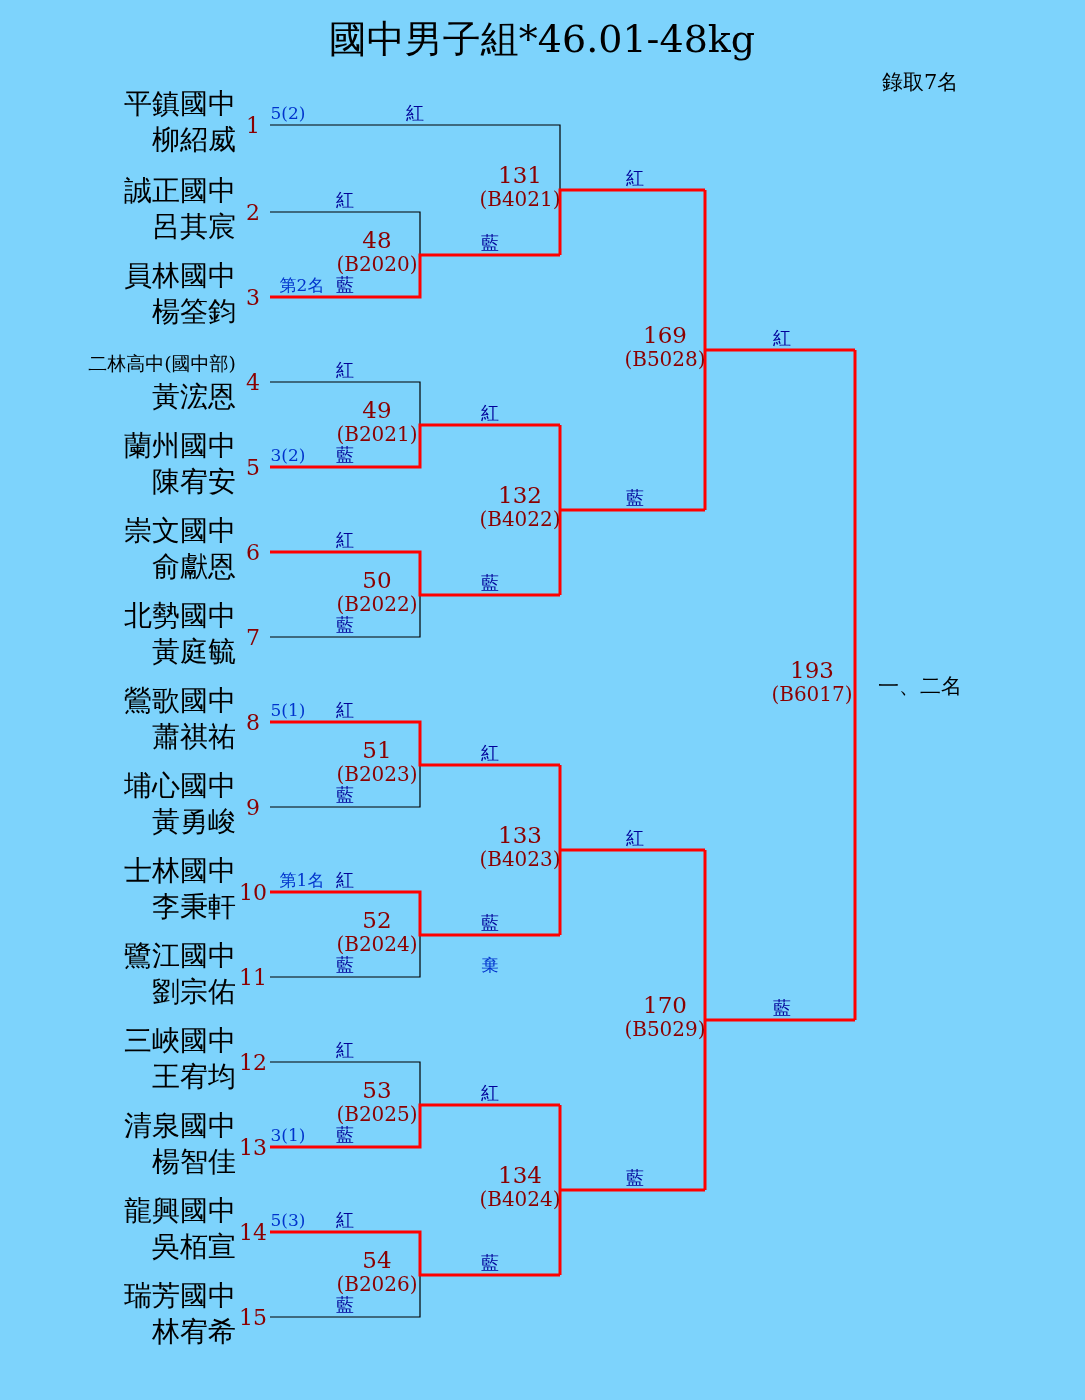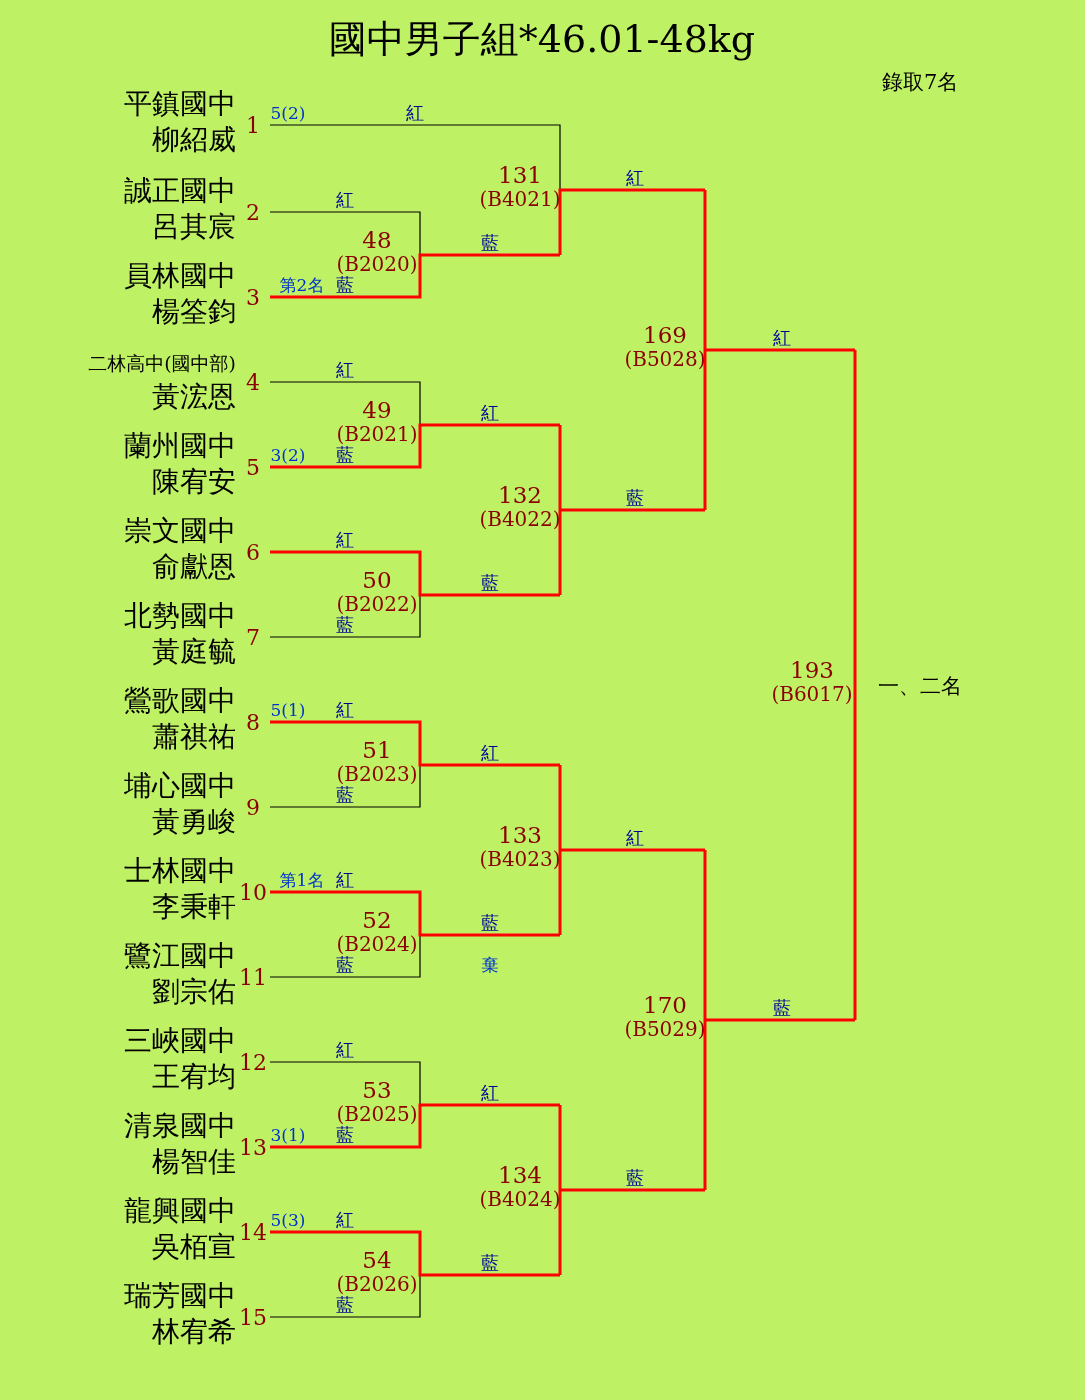--- a/index.html
+++ b/index.html
@@ -1,16 +1,16 @@
 <!DOCTYPE html>
 <html><head>
 <meta charset="utf-8">
 <style>
   html,body{margin:0;padding:0;background:#ffffff;}
-  .page{width:1085px;height:1400px;position:relative;background:#bef264;overflow:hidden;text-decoration:underline;}
+  .page{width:1085px;height:1400px;position:relative;background:#7dd3fc;overflow:hidden;text-decoration:underline;}
   svg{display:block;}
   text{font-family:"DejaVu Serif","Liberation Serif",serif;fill:#000000;}
   .title{font-size:38px;}
   .note{font-size:21px;}
   .school,.pname{font-size:28px;}
   .school-small{font-size:19px;}
   .seed{font-size:22px;fill:#8b0000;}
   .mnum{font-size:23px;fill:#8b0000;}
   .mcode{font-size:20px;fill:#8b0000;}
   .corner{font-size:18px;fill:#000099;}

